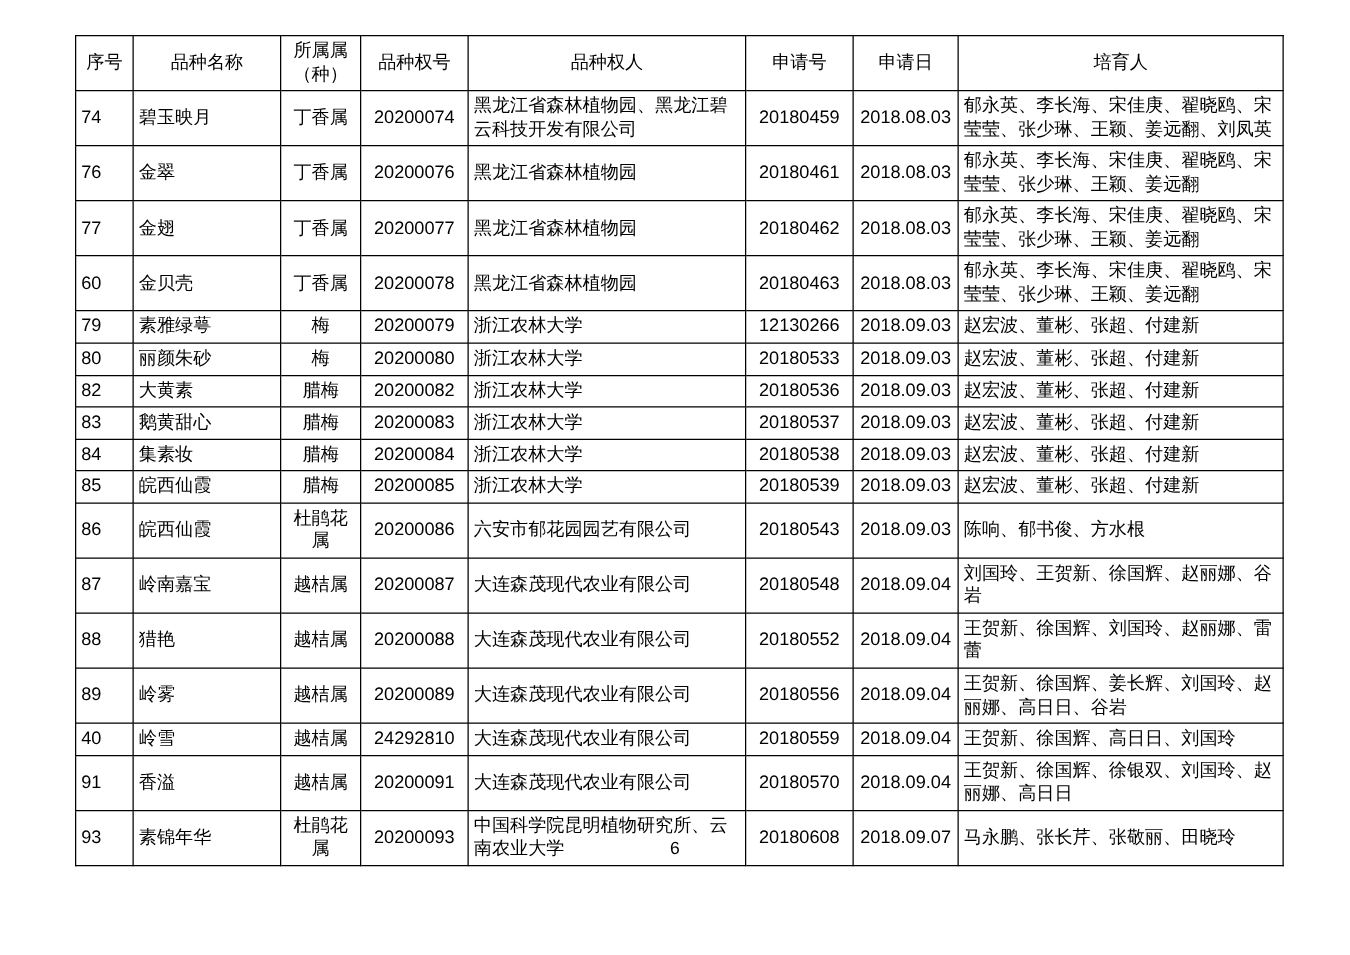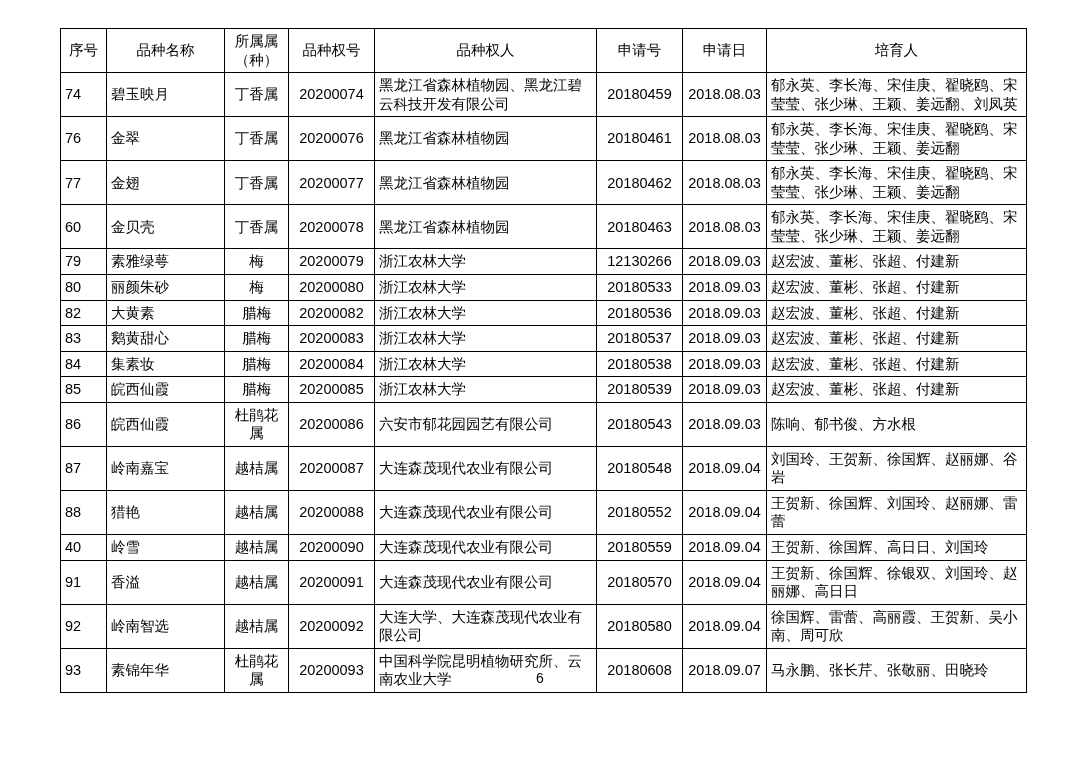--- a/index.html
+++ b/index.html
@@ -215,48 +215,48 @@
         <td class="num">88</td>
         <td class="l">猎艳</td>
         <td class="c">越桔属</td>
         <td class="c">20200088</td>
         <td class="l">大连森茂现代农业有限公司</td>
         <td class="c">20180552</td>
         <td class="c">2018.09.04</td>
         <td class="l">王贺新、徐国辉、刘国玲、赵丽娜、雷蕾</td>
       </tr>
       <tr>
+        <td class="num">89</td>
+        <td class="l">岭雾</td>
+        <td class="c">越桔属</td>
+        <td class="c">20200089</td>
+        <td class="l">大连森茂现代农业有限公司</td>
+        <td class="c">20180556</td>
+        <td class="c">2018.09.04</td>
+        <td class="l">王贺新、徐国辉、姜长辉、刘国玲、赵丽娜、高日日、谷岩</td>
+      </tr>
+      <tr>
         <td class="num">40</td>
         <td class="l">岭雪</td>
         <td class="c">越桔属</td>
-        <td class="c">20200090</td>
+        <td class="c">24292810</td>
         <td class="l">大连森茂现代农业有限公司</td>
         <td class="c">20180559</td>
         <td class="c">2018.09.04</td>
         <td class="l">王贺新、徐国辉、高日日、刘国玲</td>
       </tr>
       <tr>
         <td class="num">91</td>
         <td class="l">香溢</td>
         <td class="c">越桔属</td>
         <td class="c">20200091</td>
         <td class="l">大连森茂现代农业有限公司</td>
         <td class="c">20180570</td>
         <td class="c">2018.09.04</td>
         <td class="l">王贺新、徐国辉、徐银双、刘国玲、赵丽娜、高日日</td>
-      </tr>
-      <tr>
-        <td class="num">92</td>
-        <td class="l">岭南智选</td>
-        <td class="c">越桔属</td>
-        <td class="c">20200092</td>
-        <td class="l">大连大学、大连森茂现代农业有限公司</td>
-        <td class="c">20180580</td>
-        <td class="c">2018.09.04</td>
-        <td class="l">徐国辉、雷蕾、高丽霞、王贺新、吴小南、周可欣</td>
       </tr>
       <tr>
         <td class="num">93</td>
         <td class="l">素锦年华</td>
         <td class="c">杜鹃花属</td>
         <td class="c">20200093</td>
         <td class="l">中国科学院昆明植物研究所、云南农业大学</td>
         <td class="c">20180608</td>
         <td class="c">2018.09.07</td>
         <td class="l">马永鹏、张长芹、张敬丽、田晓玲</td>

